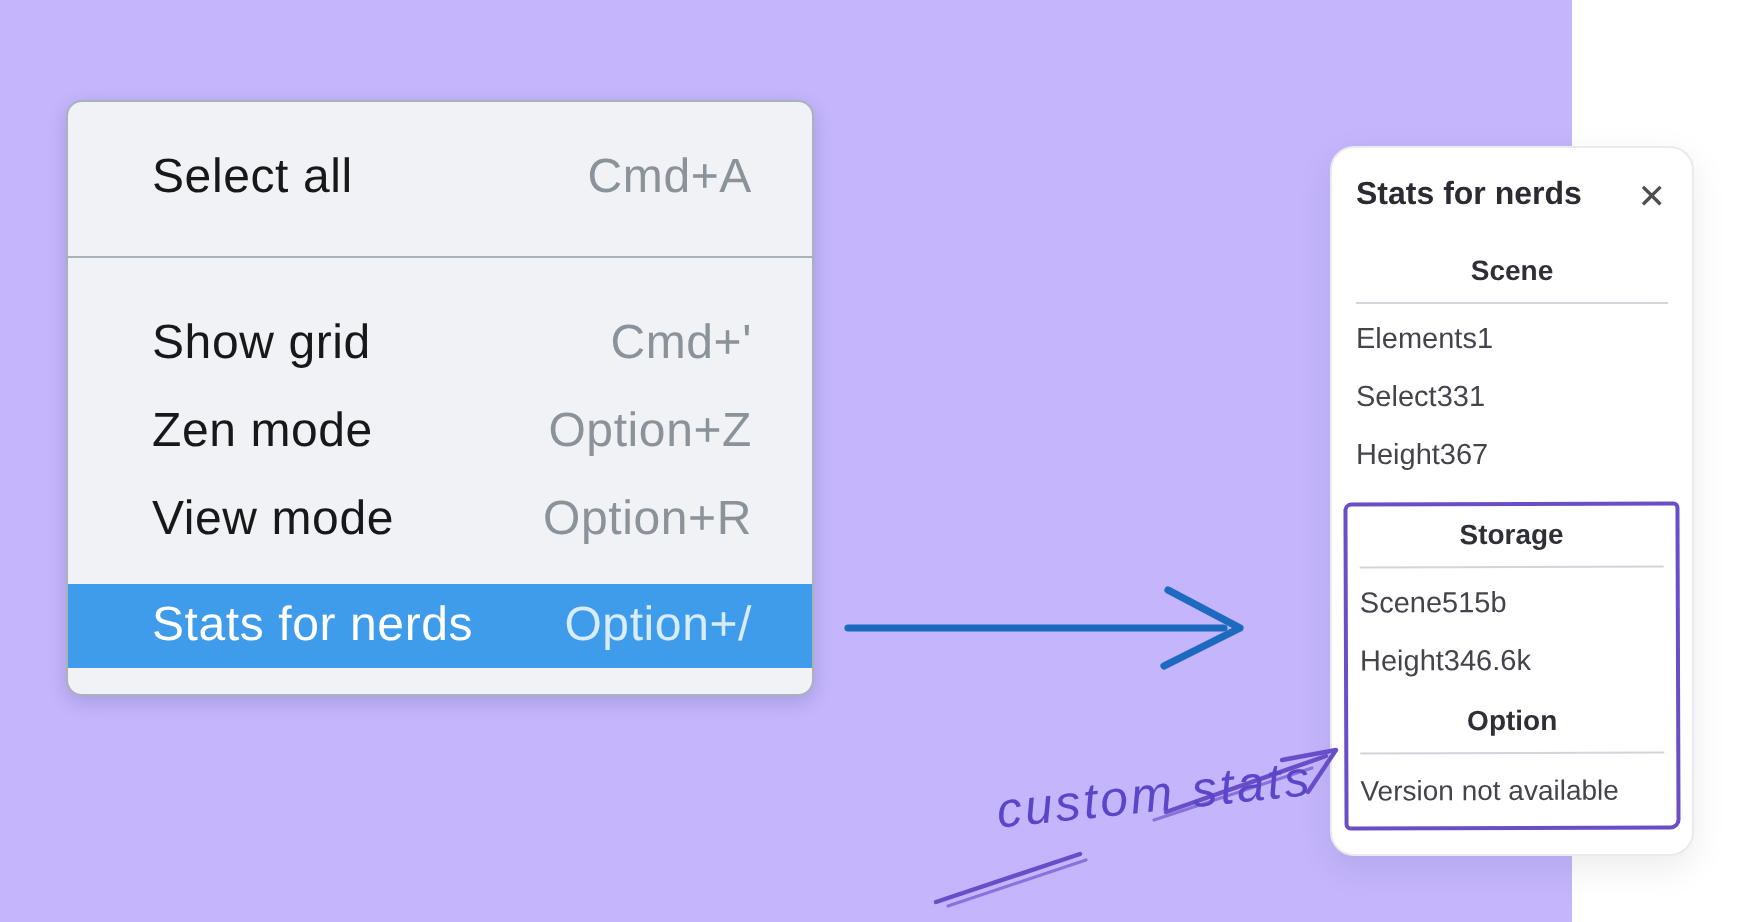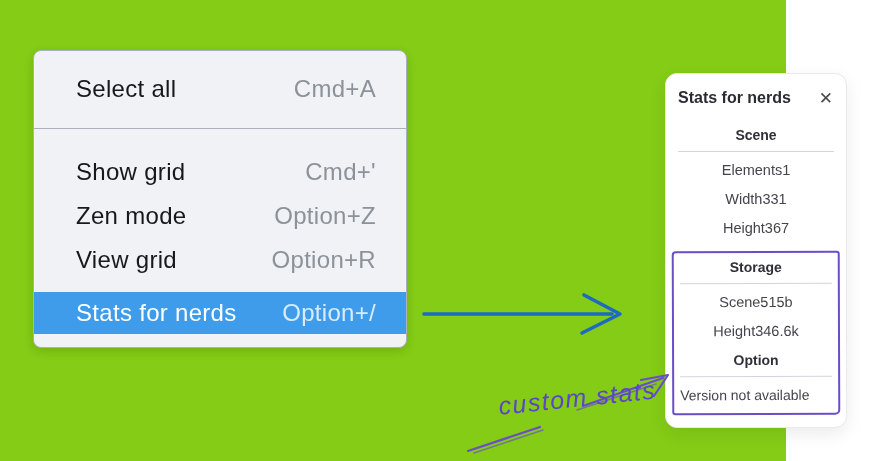--- a/index.html
+++ b/index.html
@@ -7,21 +7,21 @@
     --arrow-blue:#1d6bbf;
     --annotation-purple:#6a4ec8;
     --label-purple:#5b45c9;
   }
   *{box-sizing:border-box;margin:0;padding:0;}
   html,body{background:#ffffff;}
   body{
     width:873px;height:461px;overflow:hidden;
     font-family:"Liberation Sans","DejaVu Sans",sans-serif;
   }
-  .canvas{position:relative;width:786px;height:461px;background:#84cc16;}
+  .canvas{position:relative;width:786px;height:461px;background:#c4b5fd;}
 
   
   .context-menu{
     position:absolute;left:33px;top:50px;width:374px;
     background:#f0f2f5;
     border:1px solid #a9b1ba;
     border-radius:8px;
     box-shadow:0 3px 10px rgba(0,0,0,.14);
     padding:16px 0 13px 0;
   }
@@ -55,21 +55,21 @@
   .close-btn{
     background:none;border:none;font-size:17px;line-height:1;
     color:#4c4c52;cursor:pointer;padding:0 1px;font-family:inherit;
   }
   .section-heading{
     text-align:center;font-weight:bold;font-size:14px;color:#2f2f37;margin-top:18px;
   }
   .annotated-box .section-heading{margin-top:6px;}
   .divider{border-top:1px solid #d4d4db;margin:8px 0 4px 0;height:0;}
   .stat-row{
-    display:flex;justify-content:center;
+    display:flex;justify-content:flex-start;
     font-size:14.5px;line-height:29px;color:#44444c;
   }
   .version-note{font-size:14px;line-height:28px;color:#44444c;}
   .annotated-box{
     margin:8px -6px 0 -6px;
     padding:0 6px 4px 6px;
     border:2px solid var(--annotation-purple);
     border-radius:4px 3px 5px 3px;
     transform:rotate(-.2deg);
   }
@@ -106,21 +106,21 @@
     <div class="menu-group">
       <div class="menu-item">
         <span class="mi-label">Show grid</span>
         <span class="mi-shortcut">Cmd+'</span>
       </div>
       <div class="menu-item">
         <span class="mi-label">Zen mode</span>
         <span class="mi-shortcut">Option+Z</span>
       </div>
       <div class="menu-item">
-        <span class="mi-label">View grid</span>
+        <span class="mi-label">View mode</span>
         <span class="mi-shortcut">Option+R</span>
       </div>
       <div class="menu-item highlighted">
         <span class="mi-label">Stats for nerds</span>
         <span class="mi-shortcut">Option+/</span>
       </div>
     </div>
   </div>
 
   <div class="stats-panel">
@@ -130,21 +130,21 @@
     </div>
 
     <div class="section">
       <div class="section-heading">Scene</div>
       <div class="divider"></div>
       <div class="stat-row">
         <span>Elements</span>
         <span>1</span>
       </div>
       <div class="stat-row">
-        <span>Width</span>
+        <span>Select</span>
         <span>331</span>
       </div>
       <div class="stat-row">
         <span>Height</span>
         <span>367</span>
       </div>
     </div>
 
     <div class="annotated-box">
       <div class="section">

